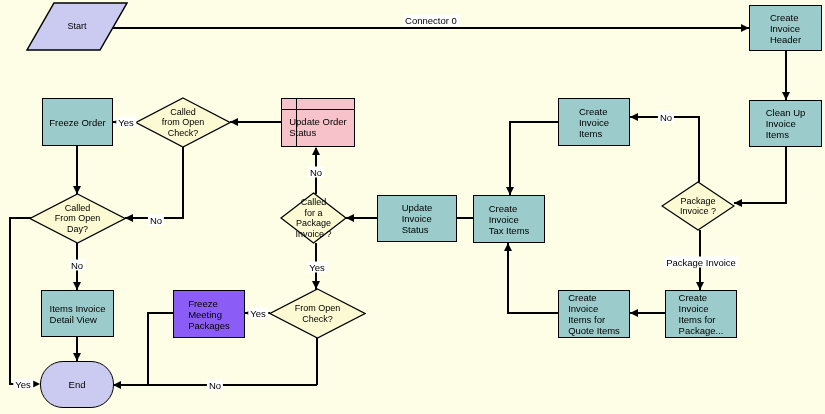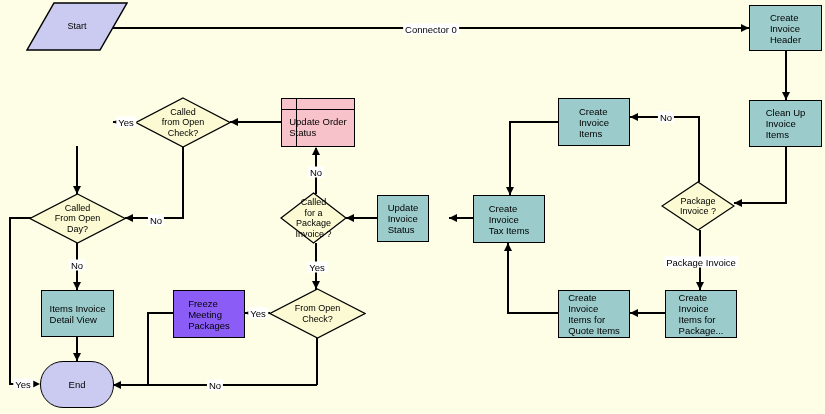--- a/index.html
+++ b/index.html
@@ -152,21 +152,21 @@
 Invoice
 Items</span>
   </div>
 
   <div class="box step" style="left: 473px; top: 195px; width: 72px; height: 48px; background: rgb(155, 203, 203);">
     <span class="node-label">Create
 Invoice
 Tax Items</span>
   </div>
 
-  <div class="box step" style="left: 377px; top: 195px; width: 52px; height: 47px; background: rgb(155, 203, 203);">
+  <div class="box step" style="left: 377px; top: 195px; width: 80px; height: 47px; background: rgb(155, 203, 203);">
     <span class="node-label">Update
 Invoice
 Status</span>
   </div>
 
   <div class="dnode" style="left:280px;top:192px;width:67px;height:52px;">
     <svg width="67" height="52" viewBox="0 0 67 52">
       <polygon class="decision-poly" points="33.5,1 66,26 33.5,51 1,26" fill="#FBFAD2" stroke="#000" stroke-width="1.3"></polygon>
     </svg>
     <span class="node-label">Called
@@ -182,20 +182,23 @@
 
   <div class="dnode" style="left:135px;top:97px;width:96px;height:51px;">
     <svg width="96" height="51" viewBox="0 0 96 51">
       <polygon class="decision-poly" points="48,1 95,25.5 48,50 1,25.5" fill="#FBFAD2" stroke="#000" stroke-width="1.3"></polygon>
     </svg>
     <span class="node-label">Called
 from Open
 Check?</span>
   </div>
 
+  <div class="box step" style="left: 42px; top: 98px; width: 71px; height: 48px; background: rgb(155, 203, 203);">
+    <span class="node-label">Freeze Order</span>
+  </div>
 
   <div class="dnode" style="left:29px;top:193px;width:97px;height:51px;">
     <svg width="97" height="51" viewBox="0 0 97 51">
       <polygon class="decision-poly" points="48.5,1 96,25.5 48.5,50 1,25.5" fill="#FBFAD2" stroke="#000" stroke-width="1.3"></polygon>
     </svg>
     <span class="node-label">Called
 From Open
 Day?</span>
   </div>
 
@@ -229,21 +232,21 @@
 Quote Items</span>
   </div>
 
   <div class="box step" style="left: 665px; top: 290px; width: 72px; height: 48px; background: rgb(155, 203, 203);">
     <span class="node-label">Create
 Invoice
 Items for
 Package...</span>
   </div>
 
-  <div class="elabel" style="left:431px;top:29px;">Connector 0</div>
+  <div class="elabel" style="left:431px;top:20px;">Connector 0</div>
   <div class="elabel" style="left:666px;top:117px;">No</div>
   <div class="elabel" style="left:316px;top:172px;">No</div>
   <div class="elabel" style="left:156px;top:220px;">No</div>
   <div class="elabel" style="left:77px;top:265px;">No</div>
   <div class="elabel" style="left:215px;top:385px;">No</div>
   <div class="elabel" style="left:126px;top:122px;">Yes</div>
   <div class="elabel" style="left:317px;top:267px;">Yes</div>
   <div class="elabel" style="left:258px;top:313px;">Yes</div>
   <div class="elabel" style="left:23px;top:384px;">Yes</div>
   <div class="elabel" style="left:701px;top:262px;">Package Invoice</div>

